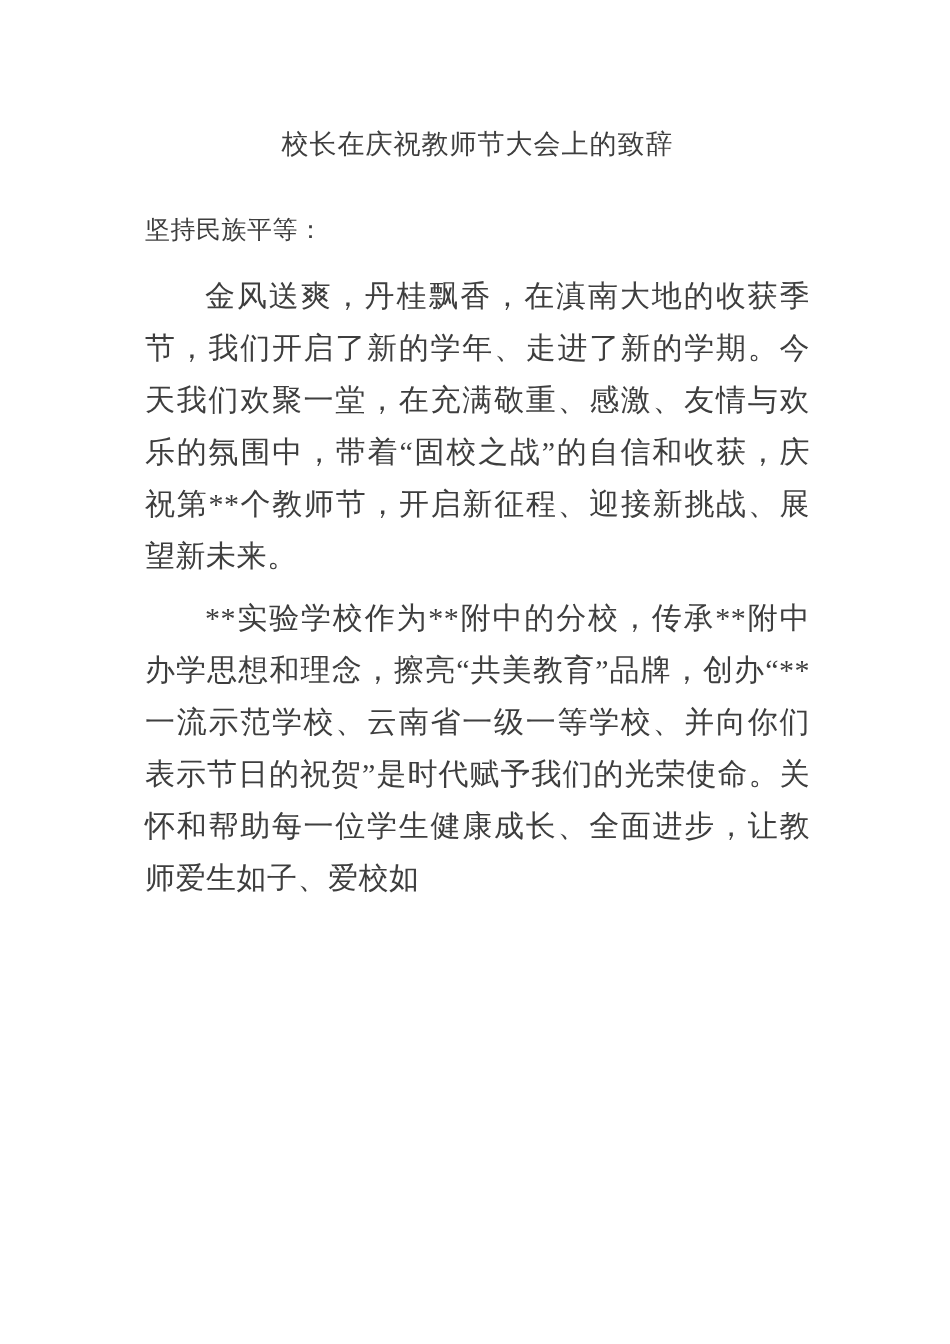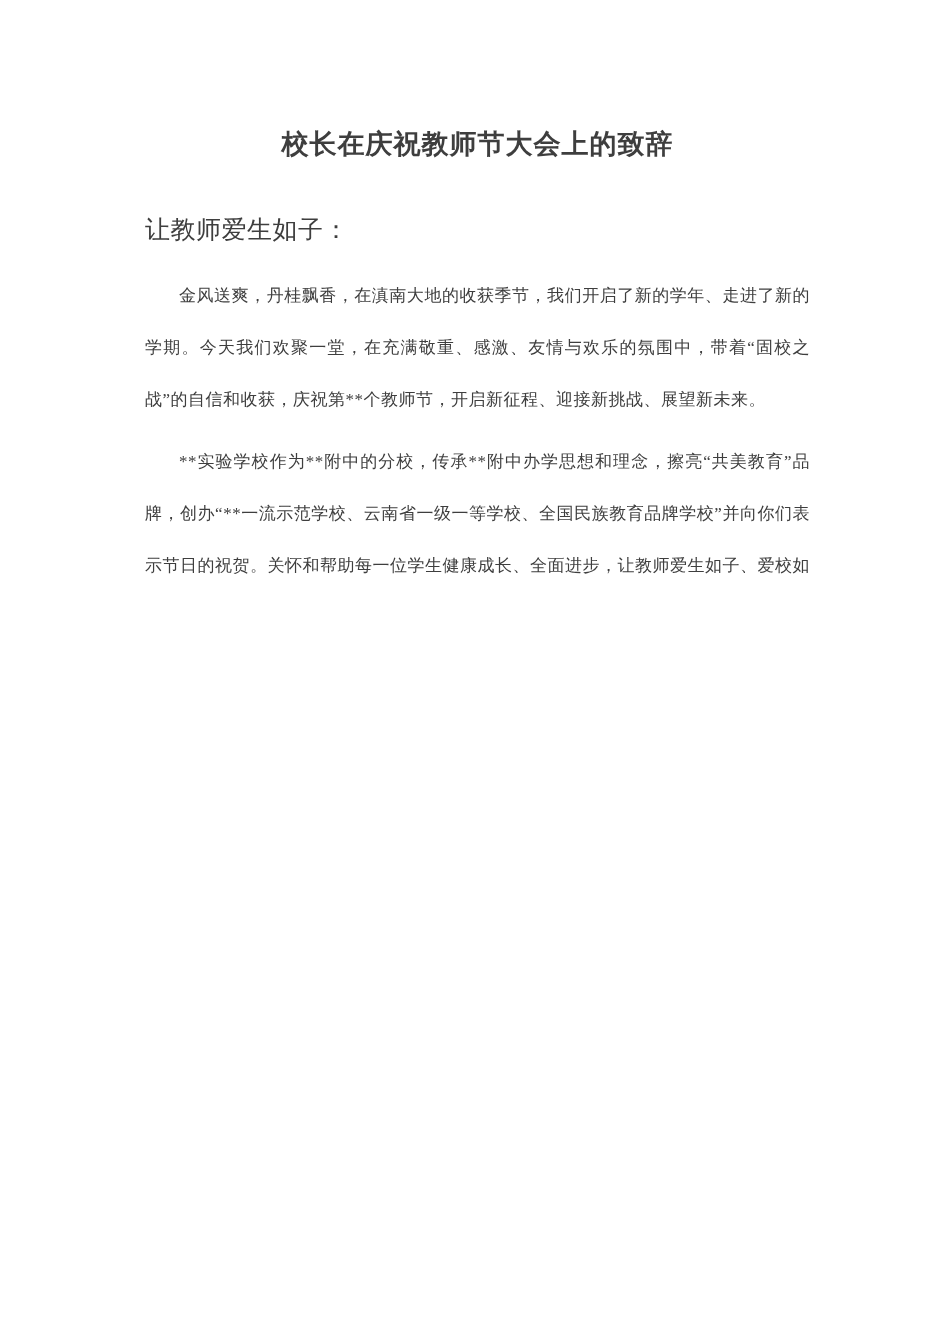--- a/index.html
+++ b/index.html
@@ -20,47 +20,47 @@
   .content {
     position: absolute;
     top: 0;
     left: 145px;
     width: 665px;
   }
   .doc-title {
     margin: 126px 0 0 0;
     text-align: center;
     font-size: 27px;
-    font-weight: bold;
+    font-weight: normal;
     line-height: 36px;
     letter-spacing: 1px;
     color: #3e3e3e;
   }
   .salutation {
     margin: 42px 0 14px 0;
     font-size: 25px;
     line-height: 52px;
     letter-spacing: 0.5px;
     text-align: justify;
     color: #3e3e3e;
   }
   .para {
     margin: 0 0 10px 0;
-    font-size: 17px;
+    font-size: 30px;
     line-height: 52px;
     letter-spacing: 0.5px;
     text-align: justify;
     text-justify: inter-ideograph;
     text-indent: 2em;
     color: #3e3e3e;
   }
 </style>
 </head>
 <body>
 
 <div class="page">
   <div class="content">
     <h1 class="doc-title">校长在庆祝教师节大会上的致辞</h1>
-    <p class="salutation">让教师爱生如子：</p>
+    <p class="salutation">坚持民族平等：</p>
     <p class="para">金风送爽，丹桂飘香，在滇南大地的收获季节，我们开启了新的学年、走进了新的学期。今天我们欢聚一堂，在充满敬重、感激、友情与欢乐的氛围中，带着“固校之战”的自信和收获，庆祝第**个教师节，开启新征程、迎接新挑战、展望新未来。</p>
-    <p class="para">**实验学校作为**附中的分校，传承**附中办学思想和理念，擦亮“共美教育”品牌，创办“**一流示范学校、云南省一级一等学校、全国民族教育品牌学校”并向你们表示节日的祝贺。关怀和帮助每一位学生健康成长、全面进步，让教师爱生如子、爱校如</p>
+    <p class="para">**实验学校作为**附中的分校，传承**附中办学思想和理念，擦亮“共美教育”品牌，创办“**一流示范学校、云南省一级一等学校、并向你们表示节日的祝贺”是时代赋予我们的光荣使命。关怀和帮助每一位学生健康成长、全面进步，让教师爱生如子、爱校如</p>
   </div>
 </div>
 
 </body></html>

